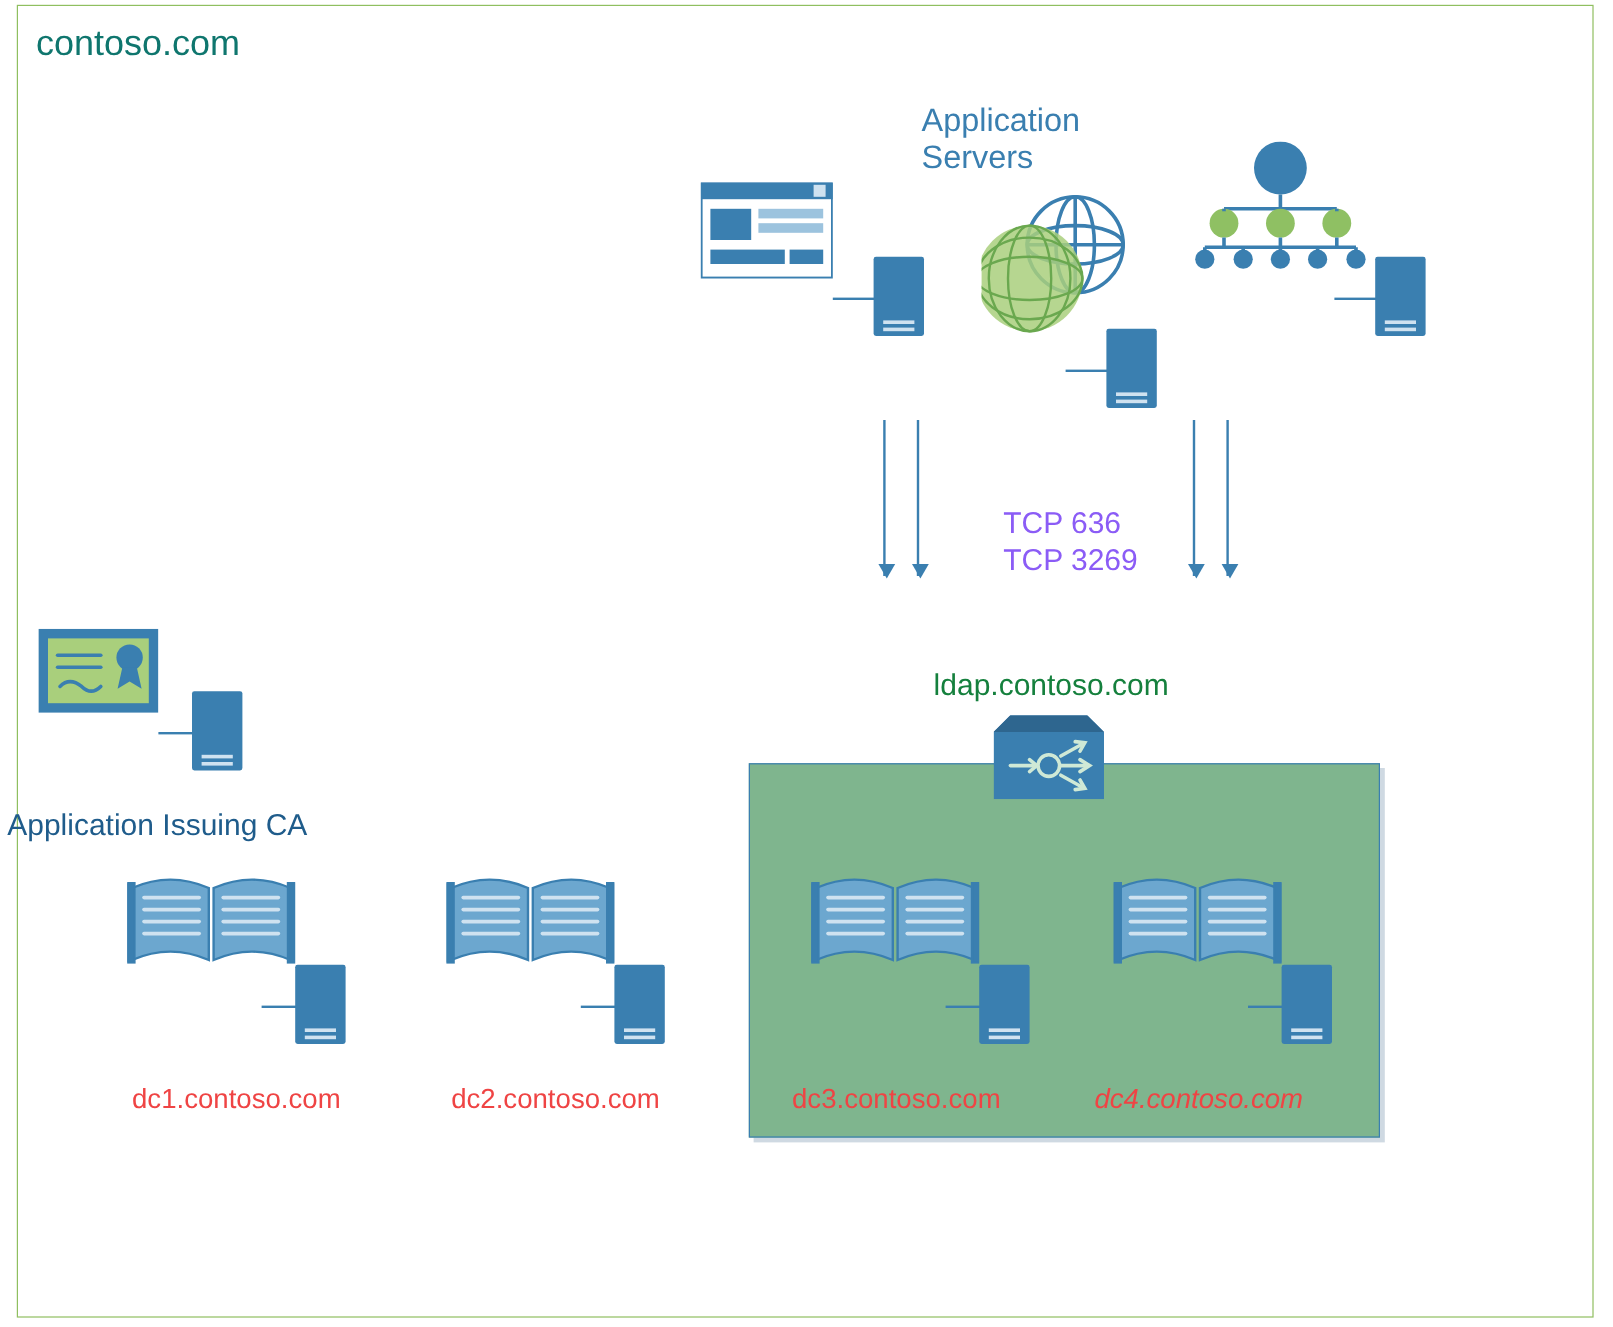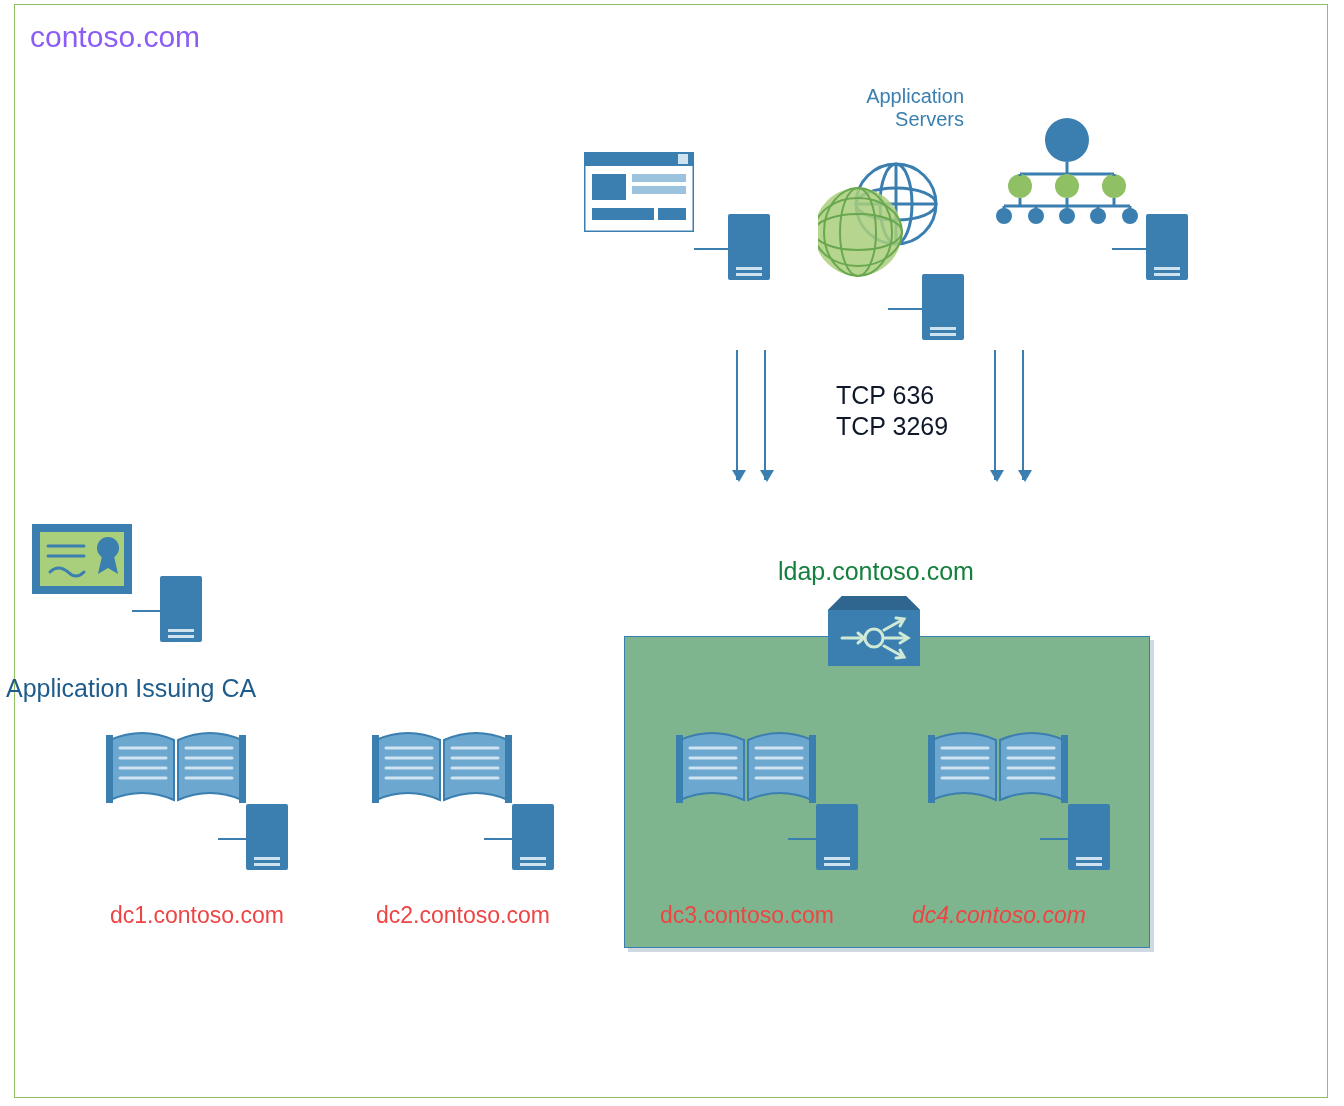--- a/index.html
+++ b/index.html
@@ -1,21 +1,21 @@
 <!DOCTYPE html>
 <html><head>
 <meta charset="utf-8">
 <style>
   html,body{margin:0;padding:0;font-family:"Segoe UI",Arial,sans-serif;background:#fff;}
   .stage{position:relative;width:1344px;height:1106px;}
   .frame{position:absolute;left:14px;top:4px;width:1312px;height:1092px;border:1px solid #8fbf5f;}
   .txt{position:absolute;white-space:nowrap;}
-  .title{color:#8b5cf6;font-size:30px;left:30px;top:20px;}
-  .app-lbl{color:#3a7fb0;font-size:20px;text-align:right;left:744px;top:85px;width:220px;}
-  .port-lbl{color:#0f172a;font-size:25px;left:836px;top:380px;line-height:1.25;}
+  .title{color:#0f766e;font-size:30px;left:30px;top:20px;}
+  .app-lbl{color:#3a7fb0;font-size:27px;text-align:left;left:768px;top:85px;width:220px;}
+  .port-lbl{color:#8b5cf6;font-size:25px;left:836px;top:421px;line-height:1.25;}
   .ldap-lbl{color:#15803d;font-size:25px;left:778px;top:557px;}
   .ca-lbl{color:#1f5c8b;font-size:25px;left:6px;top:674px;}
   .dc-lbl{color:#ef4444;font-size:23px;}
 
   
   .pool{position:absolute;left:624px;top:636px;width:524px;height:310px;
         background:#7fb58e;border:1px solid #3a7fb0;
         box-shadow:4px 4px 0 #cfd9e2;}
 
   

